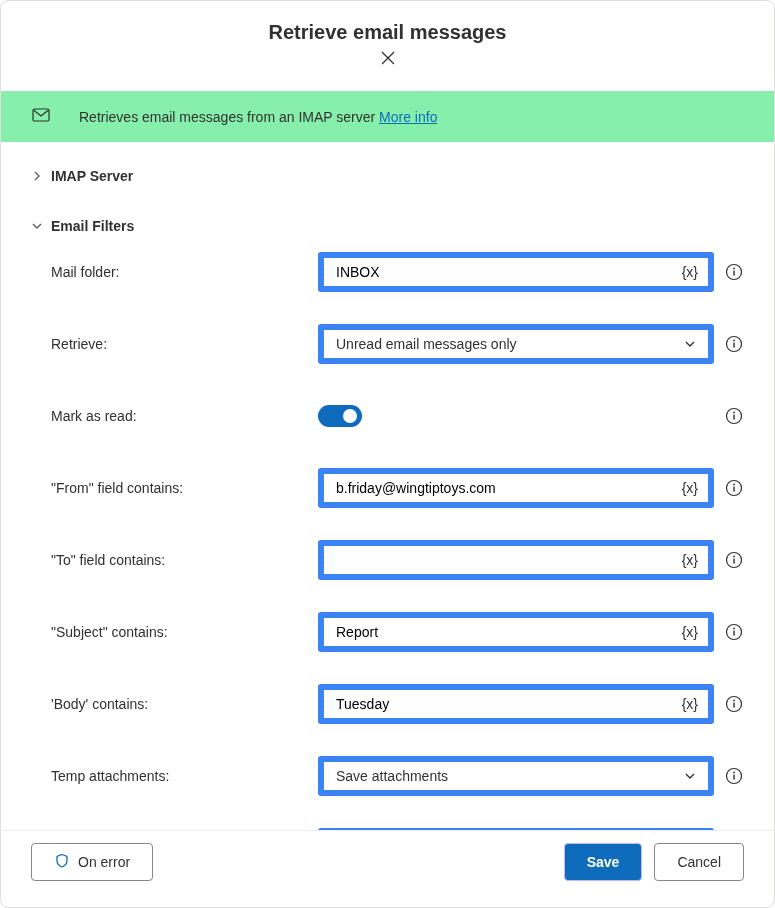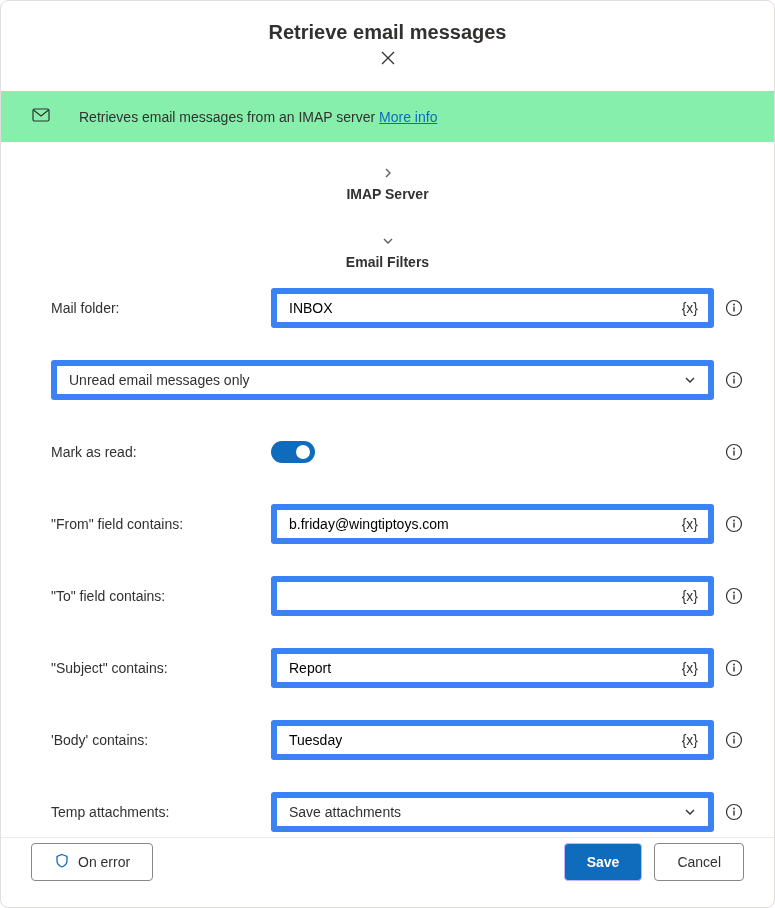--- a/index.html
+++ b/index.html
@@ -64,36 +64,36 @@
     .body::-webkit-scrollbar { width: 8px; }
     .body::-webkit-scrollbar-thumb { background: #c8c6c4; border-radius: 4px; }
     .section-header {
       display: flex;
       align-items: center;
       gap: 8px;
       padding: 8px 0;
       cursor: pointer;
       font-weight: 600;
       font-size: 14px;
-      flex-direction: column;
     }
     .section-header .chev {
       width: 12px;
       display: inline-flex;
       justify-content: center;
       color: #605e5c;
     }
     .form-rows {
       padding: 10px 0 0 20px;
     }
     .row {
       display: flex;
       align-items: center;
       margin-bottom: 32px;
       min-height: 40px;
+      gap: 47px;
     }
     .row-label {
       width: 220px;
       flex-shrink: 0;
       font-size: 14px;
       color: #323130;
     }
     .row-control {
       flex: 1;
       display: flex;
@@ -169,21 +169,21 @@
       width: 14px;
       height: 14px;
       background: #fff;
       border-radius: 50%;
       position: absolute;
       top: 4px;
       right: 5px;
     }
     .footer {
       border-top: 1px solid #edebe9;
-      padding: 5px 30px 26px 30px;
+      padding: 12px 30px 26px 30px;
       display: flex;
       align-items: center;
       justify-content: space-between;
     }
     .btn {
       height: 38px;
       padding: 0 22px;
       border-radius: 4px;
       font-size: 14px;
       font-family: inherit;
@@ -266,20 +266,21 @@
             <svg width="18" height="18" viewBox="0 0 18 18">
                 <circle cx="9" cy="9" r="7.5" fill="none" stroke="#323130" stroke-width="1.2"></circle>
                 <circle cx="9" cy="5.5" r="0.9" fill="#323130"></circle>
                 <rect x="8.3" y="7.6" width="1.4" height="5" fill="#323130"></rect>
               </svg>
           </span>
         </div>
       </div>
 
       <div class="row">
+        <div class="row-label">Retrieve:</div>
         <div class="row-control">
           <div class="field-wrap">
             <span class="drop-text">Unread email messages only</span>
             <span class="chevdown">
               <svg width="12" height="12" viewBox="0 0 12 12">
                   <path d="M2 4 L6 8 L10 4" stroke="#323130" stroke-width="1.4" fill="none"></path>
                 </svg>
             </span>
           </div>
           <span class="info-ic">

